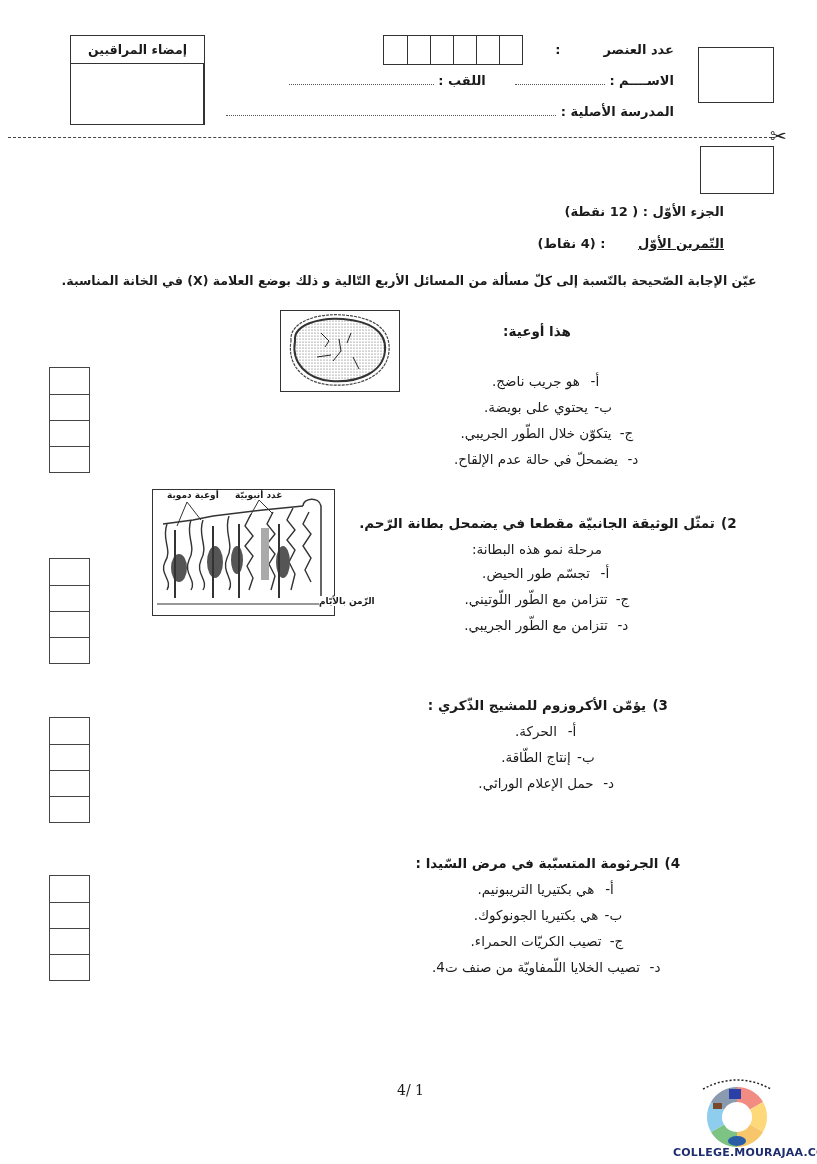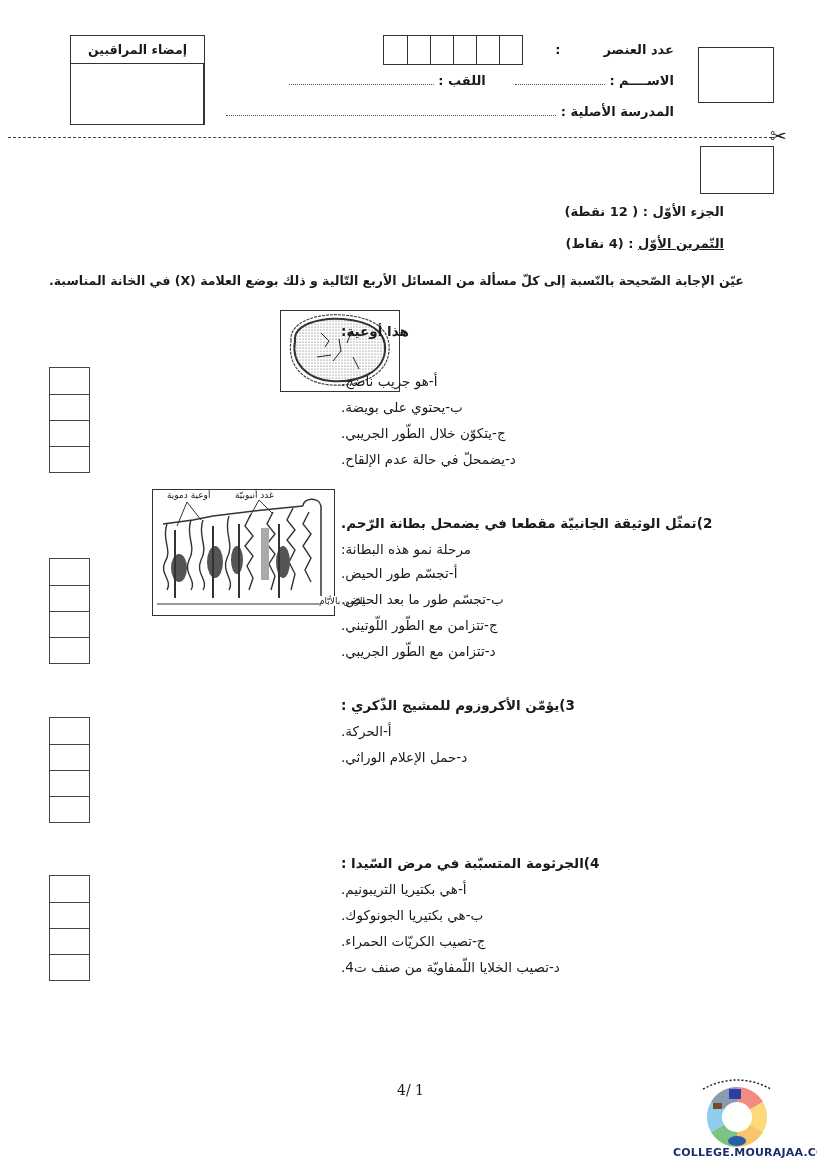--- a/index.html
+++ b/index.html
@@ -1,19 +1,19 @@
 <!DOCTYPE html>
 <html><head>
   <meta charset="utf-8">
   <style>
     * { box-sizing: border-box; margin: 0; padding: 0; }
     html, body { width: 817px; height: 1164px; background: #ffffff; overflow: hidden; }
     body { position: relative; font-family: "DejaVu Sans", sans-serif; color: #1a1a1a; }
     .abs { position: absolute; }
-    .rtl { direction: rtl; text-align: left; unicode-bidi: plaintext; }
+    .rtl { direction: rtl; text-align: center; unicode-bidi: plaintext; }
     .box { border: 1.5px solid #333; }
 
     
     .sig-table { left: 70px; top: 35px; width: 135px; height: 90px; border: 1.5px solid #333; }
     .sig-head { height: 28px; border-bottom: 1.5px solid #333; font-size: 12.5px; font-weight: bold; display:flex; align-items:center; justify-content:center; }
     .sig-cells { display: flex; height: 60px; }
     .sig-cells div { flex: 1; }
     .sig-cells div + div { border-right: 1.5px solid #333; }
 
     .num-cells { left: 383px; top: 35px; height: 30px; display: flex; border: 1.5px solid #333; }
@@ -25,38 +25,38 @@
 
     .photo-box1 { left: 698px; top: 47px; width: 76px; height: 56px; }
     .photo-box2 { left: 700px; top: 146px; width: 74px; height: 48px; }
 
     .cutline { left: 8px; top: 137px; width: 764px; border-top: 1.5px dashed #444; }
     .scissors { left: 770px; top: 124px; font-size: 20px; color: #222; }
 
     
     .part-title { font-size: 13px; font-weight: bold; }
     .ex-title { font-size: 13px; font-weight: bold; }
-    .ex-title .u { text-decoration: underline; }
+    .ex-title .u { text-decoration: underline; margin-left: 28px; }
     .instr { font-size: 12.5px; font-weight: bold; }
 
     .q { font-size: 13.5px; line-height: 26px; }
     .q .stem { font-weight: bold; }
     .q .opt { font-weight: normal; }
     .q .num { font-weight: bold; display: inline-block; width: 28px; }
     .q .letter { display: inline-block; width: 30px; }
 
     
     .grid { left: 49px; width: 41px; border: 1.5px solid #444; }
     .grid div { height: 26px; }
     .grid div + div { border-top: 1.5px solid #444; }
 
     
     .fig1 { left: 280px; top: 310px; width: 120px; height: 82px; border: 1.5px solid #333; }
     .fig2 { left: 152px; top: 489px; width: 183px; height: 127px; border: 1.5px solid #333; }
-    .fig-label { font-size: 9px; font-weight: normal; white-space: nowrap; }
+    .fig-label { font-size: 9px; font-weight: bold; white-space: nowrap; }
 
     .page-num { left: 397px; top: 1082px; font-family: "DejaVu Serif", serif; font-size: 14px; }
     .logo { left: 685px; top: 1075px; width: 100px; height: 75px; }
     .logo-text { left: 673px; top: 1146px; font-family: "DejaVu Sans", sans-serif; font-size: 11px; font-weight: bold; color: #1e2d6e; letter-spacing: 0.2px; }
   </style>
 </head>
 <body>
 
 <div class="abs sig-table">
   <div class="sig-head rtl">إمضاء المراقبين</div>
@@ -179,34 +179,34 @@
   <div class="abs fig-label rtl" style="left:82px; top:0px;">غدد أنبوبيّة</div>
   <div class="abs fig-label rtl" style="left:166px; top:106px; background:#fff;">الزّمن بالأيّام</div>
 </div>
 
 <div class="abs q rtl" style="right:56px; top:510px; width:420px;">
   <div class="stem"><span class="num">2)</span><span>تمثّل الوثيقة الجانبيّة مقطعا في يضمحل بطانة الرّحم.</span></div>
   <div class="opt" style="padding-right:28px;">مرحلة نمو هذه البطانة:</div>
 </div>
 <div class="abs q rtl" style="right:56px; top:560px; width:420px;">
   <div class="opt"><span class="letter">أ-</span><span>تجسّم طور الحيض.</span></div>
-  <div class="opt"><span class="letter">ب-</span><span>تجسّم طور ما بعد الحيض.</span></div>
   <div class="opt"><span class="letter">ج-</span><span>تتزامن مع الطّور اللّوتيني.</span></div>
   <div class="opt"><span class="letter">د-</span><span>تتزامن مع الطّور الجريبي.</span></div>
 </div>
 <div class="abs grid" style="top:558px;">
   <div></div>
   <div></div>
   <div></div>
   <div></div>
 </div>
 
 <div class="abs q rtl" style="right:56px; top:692px; width:420px;">
   <div class="stem"><span class="num">3)</span><span>يؤمّن الأكروزوم للمشيج الذّكري :</span></div>
   <div class="opt"><span class="letter">أ-</span><span>الحركة.</span></div>
+  <div class="opt"><span class="letter">ب-</span><span>إنتاج الطّاقة.</span></div>
   <div class="opt"><span class="letter">د-</span><span>حمل الإعلام الوراثي.</span></div>
 </div>
 <div class="abs grid" style="top:717px;">
   <div></div>
   <div></div>
   <div></div>
   <div></div>
 </div>
 
 <div class="abs q rtl" style="right:56px; top:850px; width:420px;">

